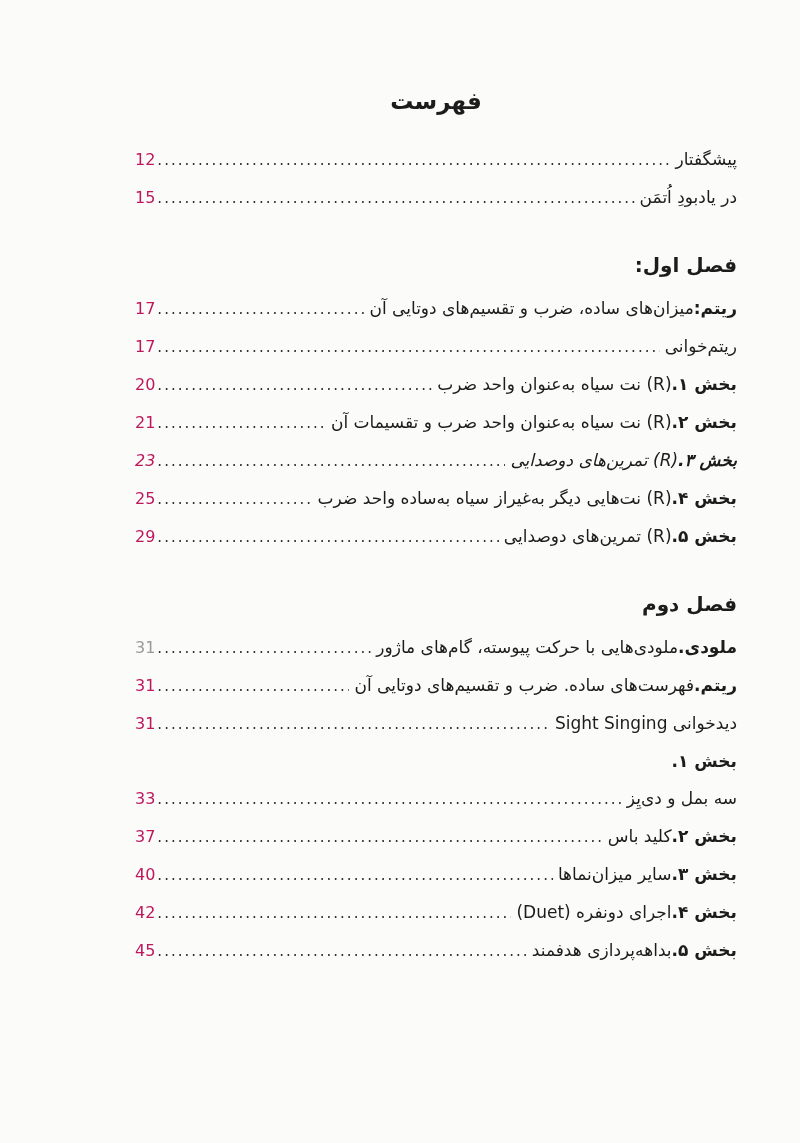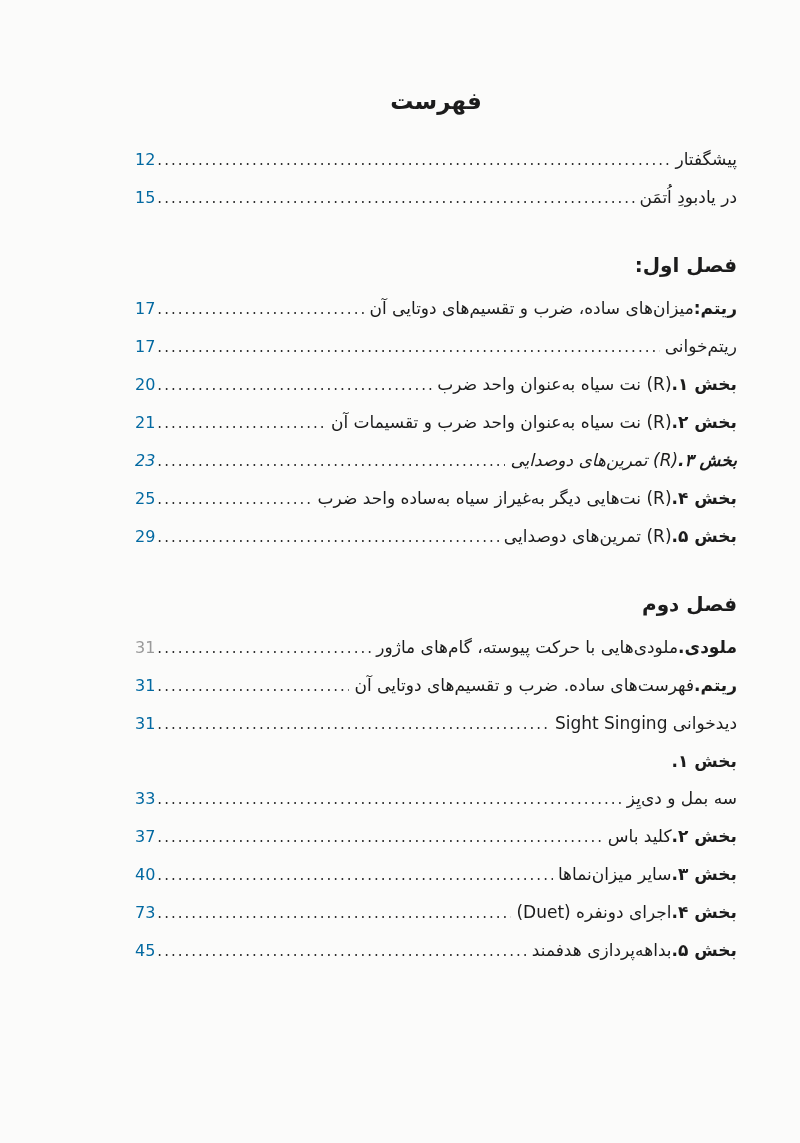--- a/index.html
+++ b/index.html
@@ -54,21 +54,21 @@
     text-align:left;
     font-size:15px;
     letter-spacing:2px;
     color:#2e2e2e;
     margin:0 5px 0 2px;
     min-width:10px;
   }
   .pagenum{
     direction:ltr;
     font-size:16px;
-    color:#0369a1;
+    color:#be185d;
     white-space:nowrap;
   }
   .pagenum.faint{color:#9a9a9a;}
   .toc-row.italic .t-prefix,
   .toc-row.italic .t-text,
   .toc-row.italic .pagenum{
     font-style:italic;
   }
   .toc-row.italic .t-prefix{font-weight:bold;}
 </style>
@@ -182,21 +182,21 @@
         <div class="toc-row">
     <span class="t-prefix">بخش ۳.</span>
           <span class="t-text"> سایر میزان‌نماها</span>
     <span class="dots">............................................................................................................................................................................................................................................................................................................</span>
     <span class="pagenum">40</span>
   </div>
         <div class="toc-row">
     <span class="t-prefix">بخش ۴.</span>
           <span class="t-text"> اجرای دونفره (Duet)</span>
     <span class="dots">............................................................................................................................................................................................................................................................................................................</span>
-    <span class="pagenum">73</span>
+    <span class="pagenum">42</span>
   </div>
         <div class="toc-row">
     <span class="t-prefix">بخش ۵.</span>
           <span class="t-text"> بداهه‌پردازی هدفمند</span>
     <span class="dots">............................................................................................................................................................................................................................................................................................................</span>
     <span class="pagenum">45</span>
   </div>
       </div>
   </div>
 

